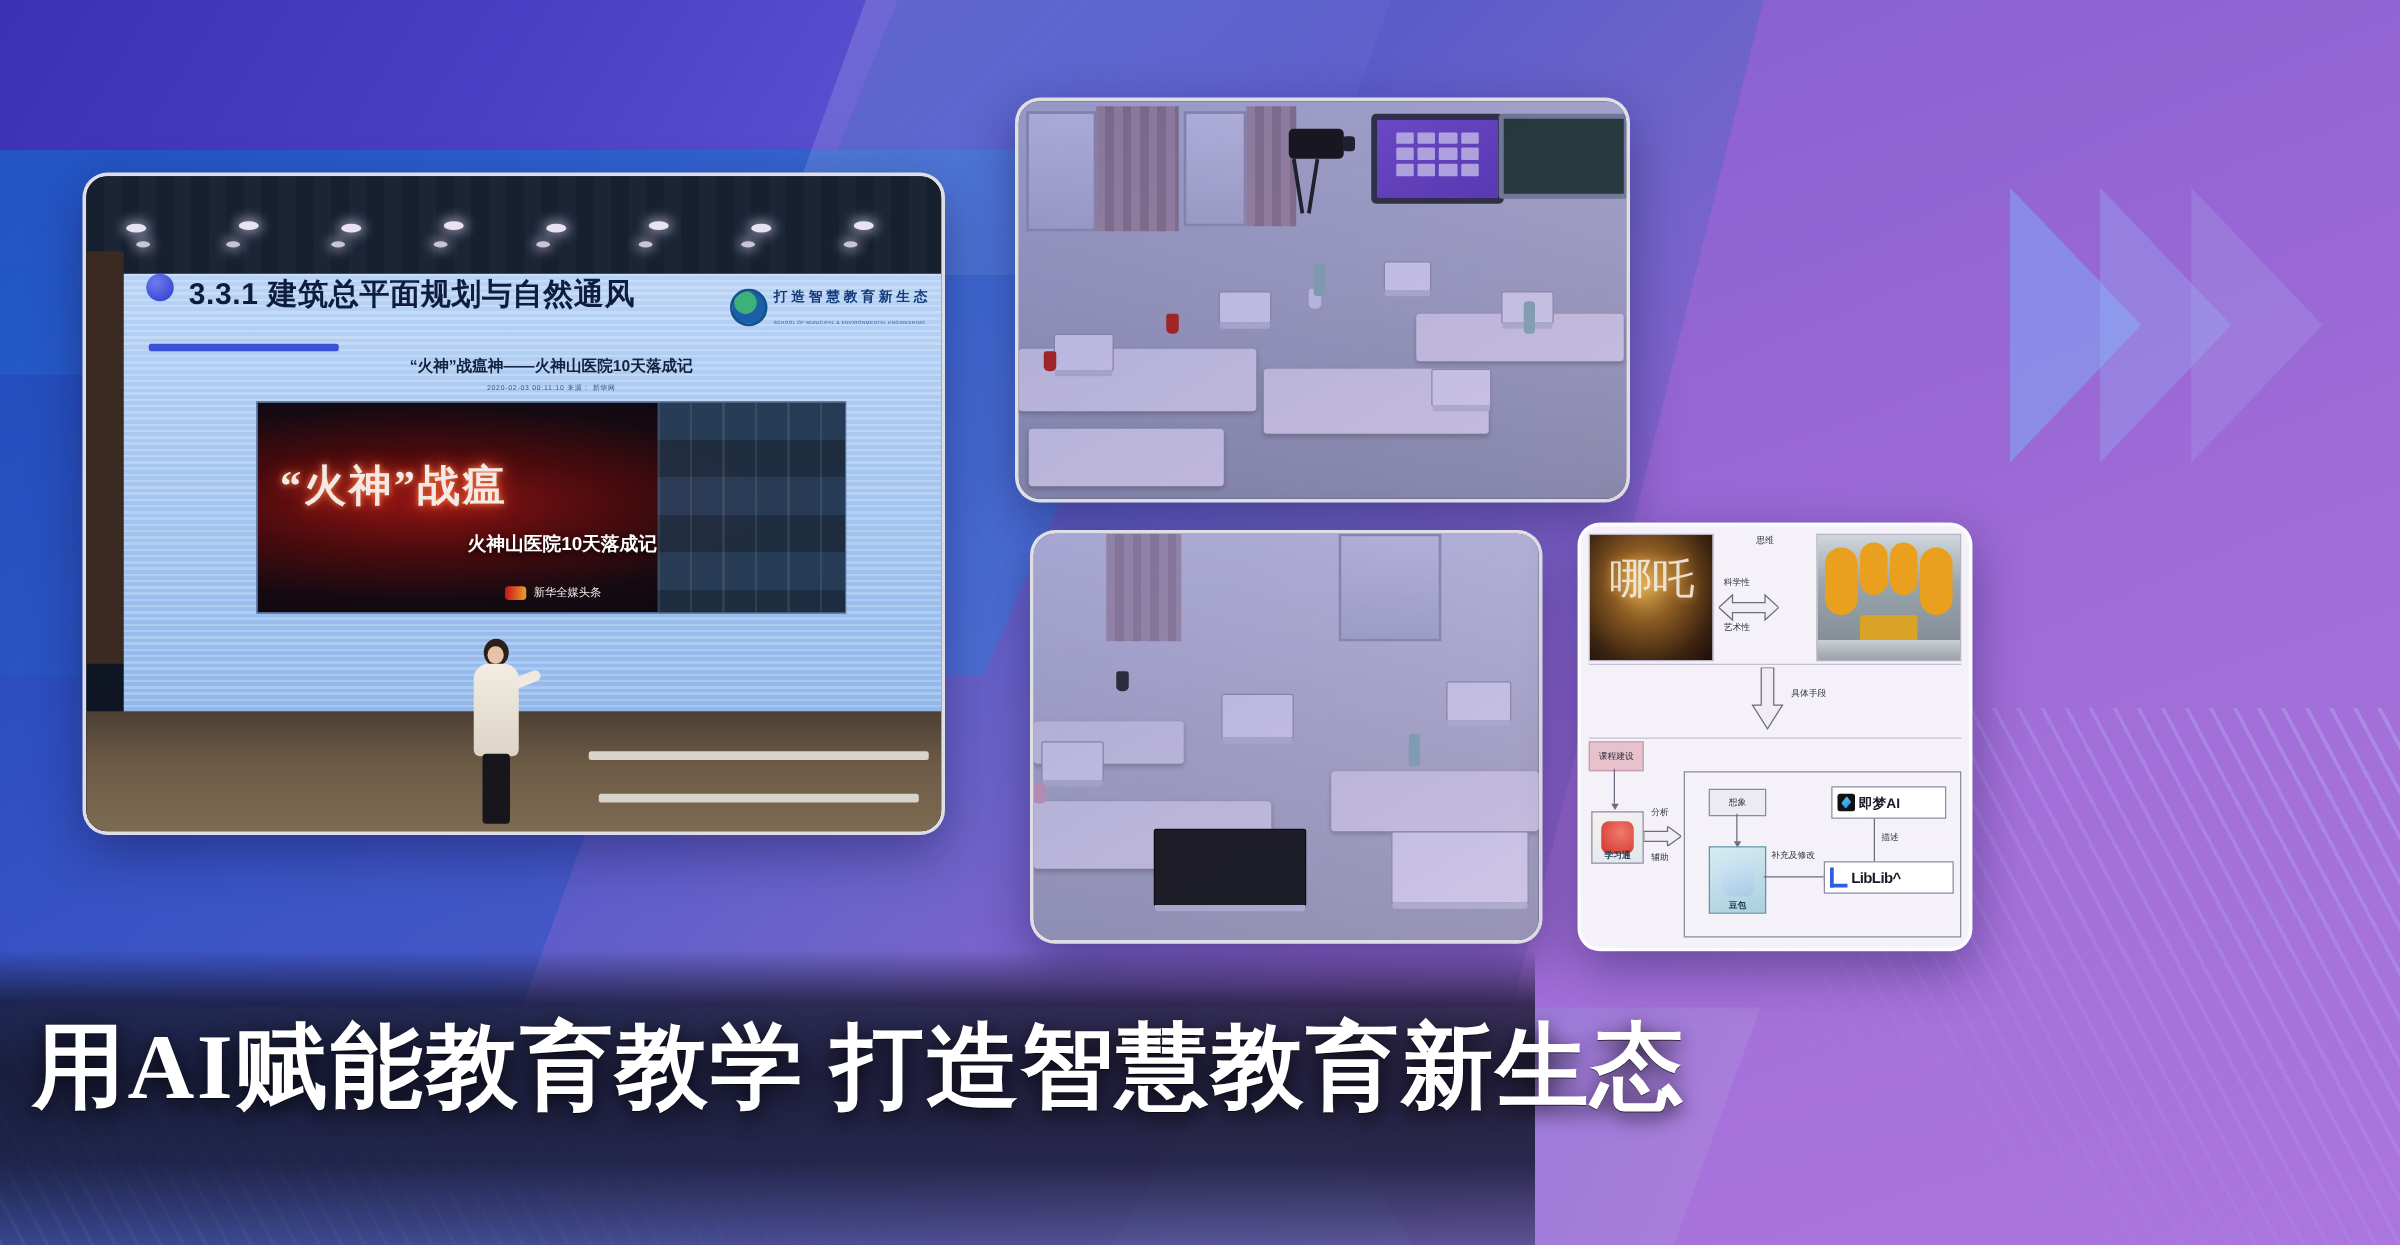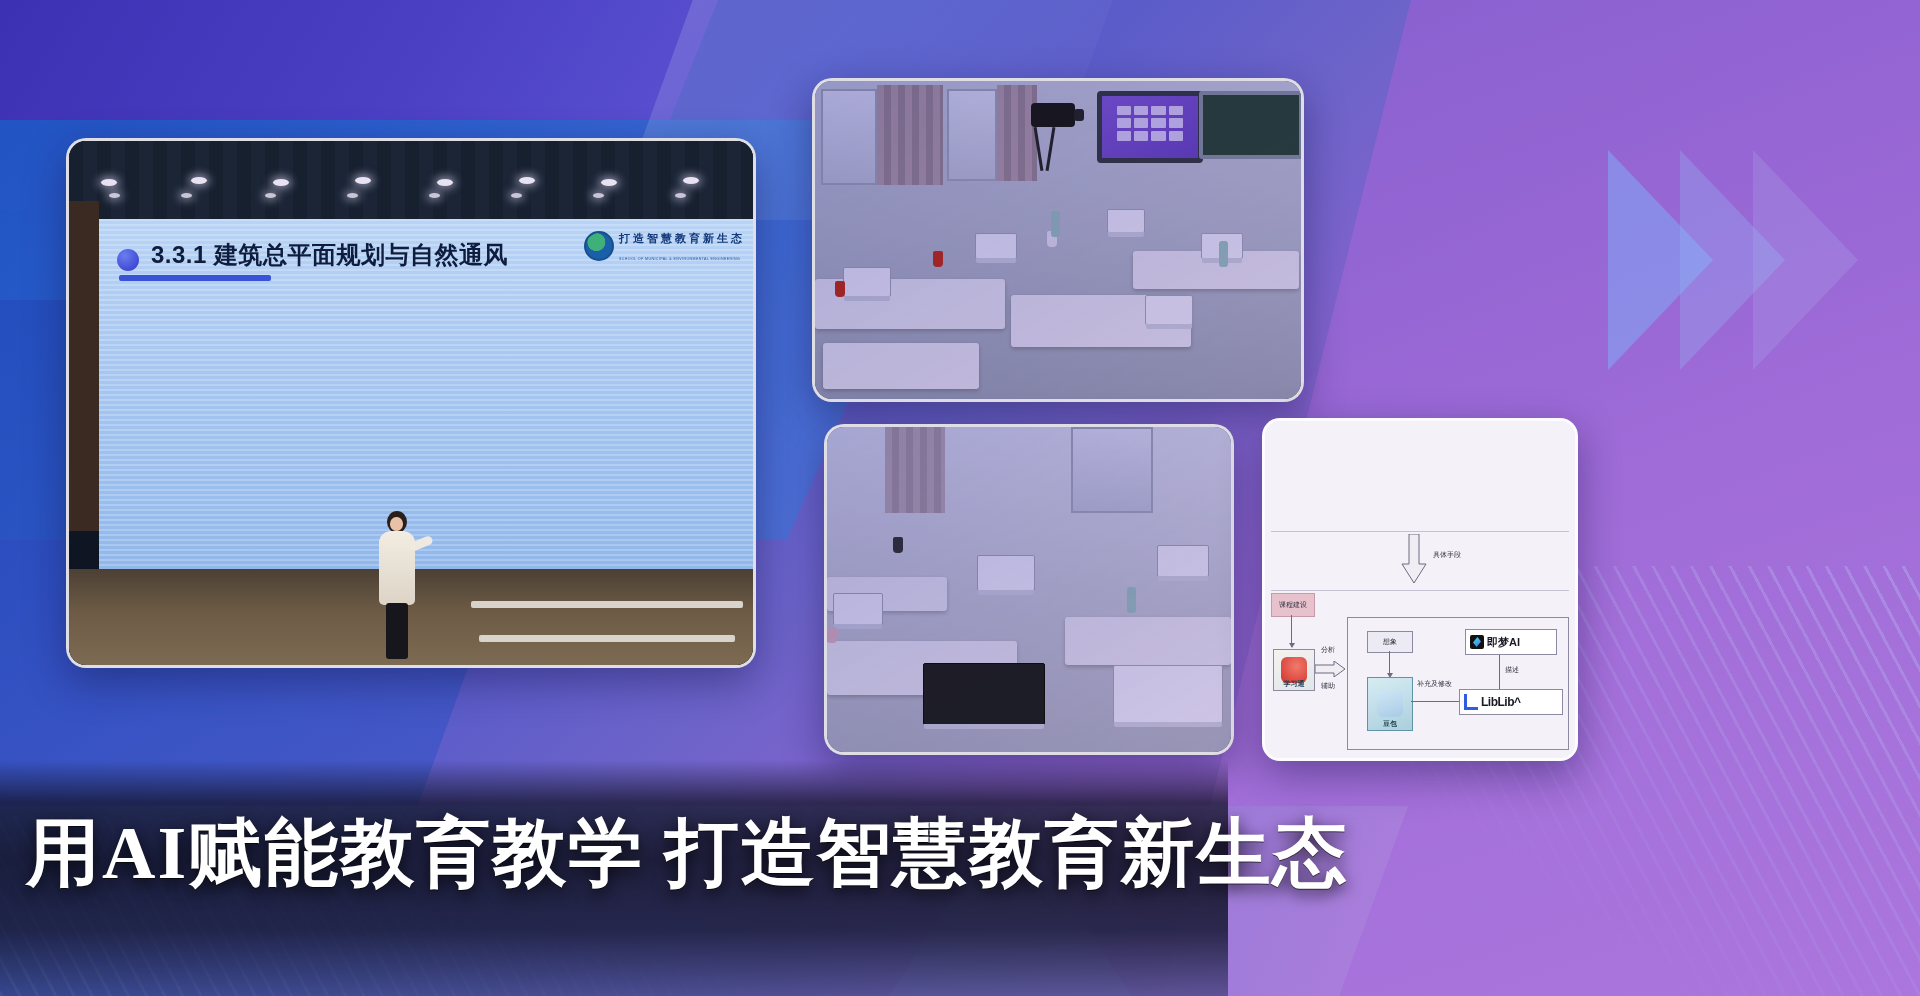--- a/index.html
+++ b/index.html
@@ -108,21 +108,21 @@
         background:#e8e2f2;box-shadow:0 0 9px 3px rgba(220,215,245,.55);}
   .lamp.s{width:11px;height:5px;opacity:.85;}
   .hall-wall-l{position:absolute;left:0;top:60px;width:30px;height:330px;background:#3a2a22;}
   .hall-floor{position:absolute;left:0;bottom:0;width:100%;height:96px;
     background:linear-gradient(180deg,#4c4033 0%,#6d5b46 45%,#7d6a52 100%);}
 
   .slide{position:absolute;left:30px;top:78px;width:calc(100% - 30px);height:370px;
     background:linear-gradient(180deg,#b8d3f5 0%,#a9c8f2 35%,#9dc0ee 70%,#8fb6ea 100%);
     background-image:repeating-linear-gradient(180deg,rgba(255,255,255,.22) 0 2px,rgba(255,255,255,0) 2px 5px),
                      linear-gradient(180deg,#b8d3f5,#8fb6ea);}
-  .slide-head{position:relative;height:52px;display:flex;align-items:flex-end;padding-left:18px;gap:12px;}
+  .slide-head{position:relative;height:52px;display:flex;align-items:flex-start;padding-left:18px;gap:12px;}
   .slide-bullet{width:22px;height:22px;border-radius:50%;
     background:radial-gradient(circle at 35% 30%,#6b7cf0,#2f39c8);flex:none;}
   .slide-title{font-size:24px;font-weight:700;color:#0e1d3d;letter-spacing:.5px;white-space:nowrap;}
   .slide-logo{position:absolute;right:8px;top:9px;display:flex;align-items:center;gap:5px;}
   .logo-mark{width:30px;height:30px;border-radius:50%;
     background:radial-gradient(circle at 40% 35%,#3fb07a 0 38%,#1a5fa8 40% 100%);
     border:2px solid #15508f;box-sizing:border-box;}
   .logo-text{font-size:11px;font-weight:700;color:#133a7a;line-height:1.05;letter-spacing:3px;
              font-family:"Liberation Serif","DejaVu Serif",serif;}
   .logo-sub{font-size:3.6px;color:#2a55a0;letter-spacing:.4px;}
@@ -292,20 +292,33 @@
           <span class="slide-logo">
             <span class="logo-mark"></span>
             <span>
               <span class="logo-text">打造智慧教育新生态</span><br>
               <span class="logo-sub">SCHOOL OF MUNICIPAL &amp; ENVIRONMENTAL ENGINEERING</span>
             </span>
           </span>
         </div>
         <div class="slide-rule"></div>
 
+        <div class="vid">
+          <div class="vid-title">“火神”战瘟神——火神山医院10天落成记</div>
+          <div class="vid-meta">2020-02-03 00:11:10    来源：  新华网</div>
+          <div class="vid-frame">
+            <span class="vid-strip"></span>
+            <span class="vid-big">“火神”战瘟</span>
+            <span class="vid-sub">火神山医院10天落成记</span>
+            <span class="vid-brand">
+              <span class="vid-brand-mark"></span>
+              <span class="vid-brand-txt">新华全媒头条</span>
+            </span>
+          </div>
+        </div>
       </div>
 
       <div class="hall-floor"></div>
 
       <div class="speaker">
         <span class="sp-head"></span>
           <span class="sp-face"></span>
         <span class="sp-body"></span>
           <span class="sp-arm"></span>
           <span class="sp-legs"></span>
@@ -504,20 +517,45 @@
         <span class="b" style="height:110px;background:#9aa0a8"></span></span>
       <span class="sc-p" style="left:176px;top:142px;width:80px;height:172px">
         <span class="h" style="height:60px;background:#3a2a22"></span>
         <span class="b" style="height:112px;background:#7d5f4c"></span></span>
     </div>
   </div>
 
   <div class="card card-diagram">
     <div class="dg">
 
+      <div class="dg-top">
+        <span class="dg-lbl" style="left:134px;top:0">思维</span>
+
+        <span class="dg-img l">
+          <span class="dg-calig">哪吒</span>
+        </span>
+
+        <span class="dg-arrow-h">
+          <svg width="48" height="26" viewBox="0 0 48 26">
+            <path d="M0 13 L11 3 L11 9 L37 9 L37 3 L48 13 L37 23 L37 17 L11 17 L11 23 Z" fill="#f0edf4" stroke="#6e6a80" stroke-width="1"></path>
+          </svg>
+        </span>
+        <span class="dg-lbl" style="left:108px;top:34px">科学性</span>
+        <span class="dg-lbl" style="left:108px;top:70px">艺术性</span>
+
+        <span class="dg-img r">
+          <span class="robot-arm" style="left:6px;top:10px;width:26px;height:54px;border-radius:13px"></span>
+          <span class="robot-arm" style="left:34px;top:6px;width:22px;height:42px;border-radius:11px"></span>
+          <span class="robot-arm" style="right:6px;top:10px;width:26px;height:54px;border-radius:13px"></span>
+          <span class="robot-arm" style="right:34px;top:6px;width:22px;height:42px;border-radius:11px"></span>
+          <span style="position:absolute;left:34px;bottom:0;width:46px;height:36px;background:#d8a327;border-radius:3px"></span>
+          <span style="position:absolute;left:0;bottom:0;width:100%;height:16px;
+                       background:linear-gradient(180deg,#c9ced4,#9aa1a9)"></span>
+        </span>
+      </div>
 
       <div class="dg-mid">
         <span style="position:absolute;left:130px;top:2px">
           <svg width="26" height="50" viewBox="0 0 26 50">
             <path d="M8 0 L18 0 L18 30 L25 30 L13 49 L1 30 L8 30 Z" fill="#f0edf4" stroke="#6e6a80" stroke-width="1"></path>
           </svg>
         </span>
         <span class="dg-lbl" style="left:162px;top:18px">具体手段</span>
       </div>
 

